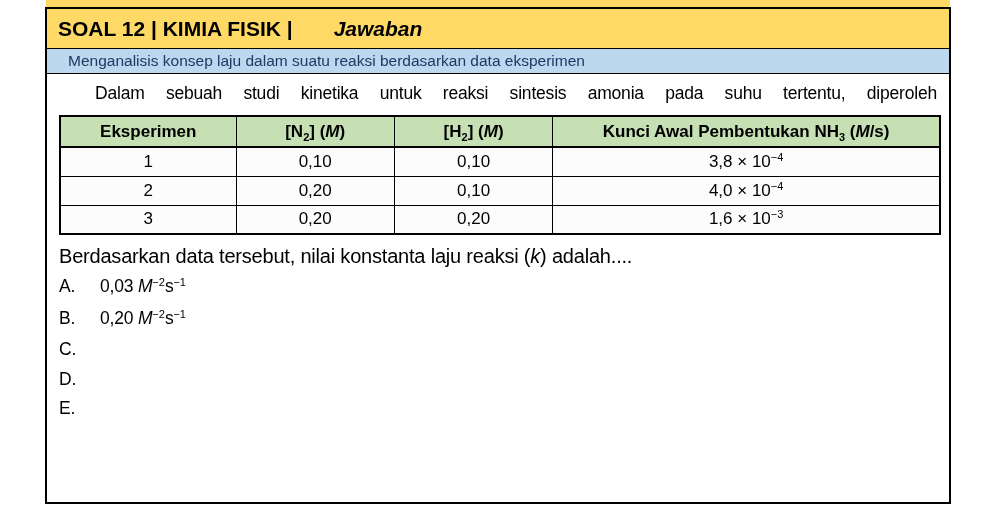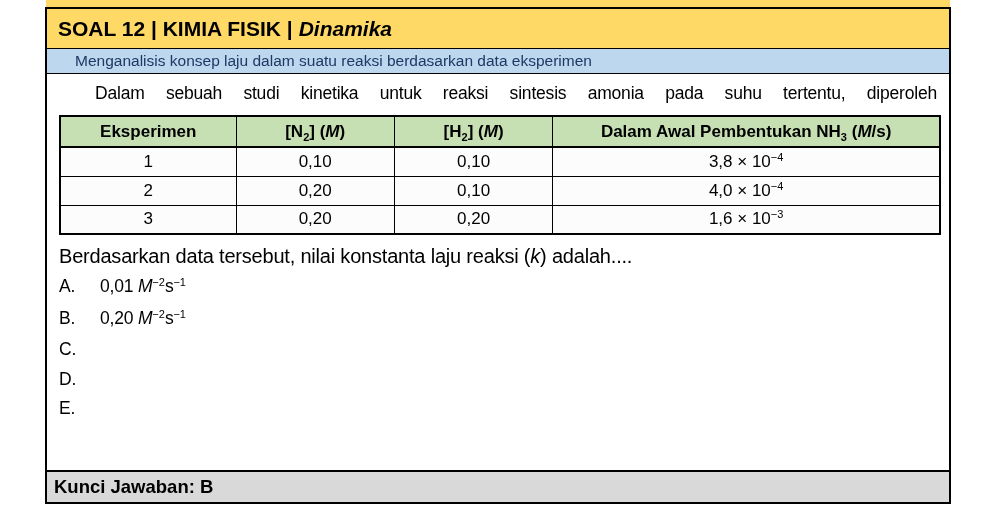--- a/index.html
+++ b/index.html
@@ -28,29 +28,30 @@
   }
   .title-bar {
     height: 40px;
     background: #FFD966;
     border-bottom: 1px solid #000000;
     display: flex;
     align-items: center;
     padding: 0 11px;
     font-size: 21px;
     font-weight: bold;
+    gap: 35px;
   }
   .title-topic { font-style: italic; margin-left: 6px; }
   .objective-bar {
     height: 25px;
     background: #BDD7EE;
     border-bottom: 1px solid #000000;
     display: flex;
     align-items: center;
-    padding: 0 28px;
+    padding: 0 21px;
     font-size: 15.5px;
     color: #1F3864;
   }
   .content { padding: 5px 12px 0 12px; }
   .intro { font-size: 17.5px; letter-spacing: -0.2px; line-height: 29px; margin-left: 36px; }
   .intro-line1 { text-align: justify; text-align-last: justify; }
   .data-table {
     border-collapse: collapse;
     width: 882px;
     margin-top: 7px;
@@ -102,21 +103,21 @@
 </head>
 <body>
 
 <div class="page">
   <div class="top-sliver"></div>
 
   <div class="box">
 
     <div class="title-bar">
       <span>SOAL 12 | KIMIA FISIK |</span>
-      <span class="title-topic">Dinamika</span>
+      <span class="title-topic">Jawaban</span>
     </div>
 
     <div class="objective-bar">
       <span>Menganalisis konsep laju dalam suatu reaksi berdasarkan data eksperimen</span>
     </div>
 
     <div class="content">
       <div class="intro">
         <div class="intro-line1">Dalam sebuah studi kinetika untuk reaksi sintesis amonia pada suhu tertentu, diperoleh</div>
       </div>
@@ -133,21 +134,21 @@
             <th>
               <span>Eksperimen</span>
             </th>
             <th>
               <span>[N</span><span class="sub">2</span><span>] (</span><span class="var">M</span><span>)</span>
             </th>
             <th>
               <span>[H</span><span class="sub">2</span><span>] (</span><span class="var">M</span><span>)</span>
             </th>
             <th>
-              <span>Dalam Awal Pembentukan NH</span><span class="sub">3</span><span> (</span><span class="var">M</span><span>/s)</span>
+              <span>Kunci Awal Pembentukan NH</span><span class="sub">3</span><span> (</span><span class="var">M</span><span>/s)</span>
             </th>
           </tr>
         </thead>
         <tbody>
           <tr>
             <td>1</td>
             <td>0,10</td>
             <td>0,10</td>
             <td><span>3,8 × 10</span><span class="sup">−4</span></td>
           </tr>
@@ -166,36 +167,33 @@
         </tbody>
       </table>
 
       <div class="question">
         <span>Berdasarkan data tersebut, nilai konstanta laju reaksi (</span><span class="var">k</span><span>) adalah....</span>
       </div>
 
       <div class="options">
         <div class="option">
           <span class="opt-letter">A.</span>
-          <span><span>0,01</span> <span class="var">M</span><span class="sup">−2</span><span>s</span><span class="sup">−1</span></span>
+          <span><span>0,03</span> <span class="var">M</span><span class="sup">−2</span><span>s</span><span class="sup">−1</span></span>
         </div>
         <div class="option">
           <span class="opt-letter">B.</span>
           <span><span>0,20</span> <span class="var">M</span><span class="sup">−2</span><span>s</span><span class="sup">−1</span></span>
         </div>
         <div class="option">
           <span class="opt-letter">C.</span>
         </div>
         <div class="option">
           <span class="opt-letter">D.</span>
         </div>
         <div class="option">
           <span class="opt-letter">E.</span>
         </div>
       </div>
     </div>
 
-    <div class="answer-bar">
-      <span>Kunci Jawaban: B</span>
-    </div>
 
   </div>
 </div>
 
 </body></html>

